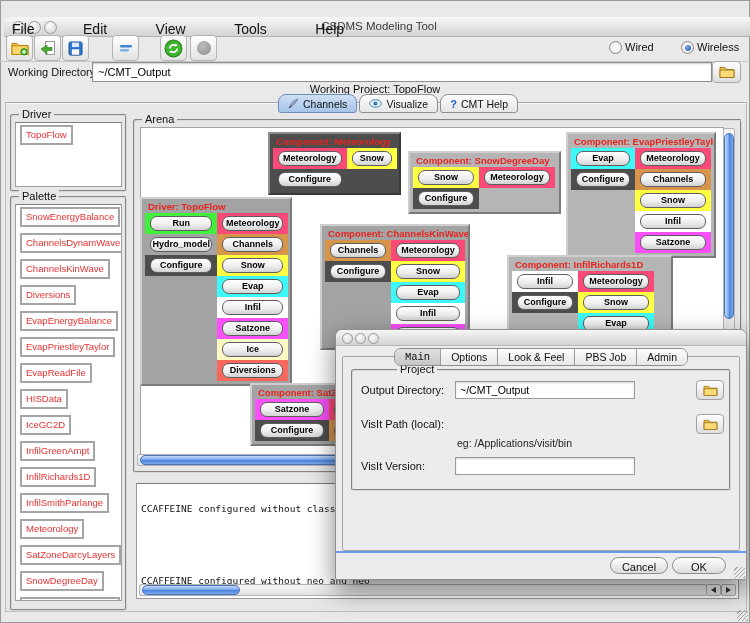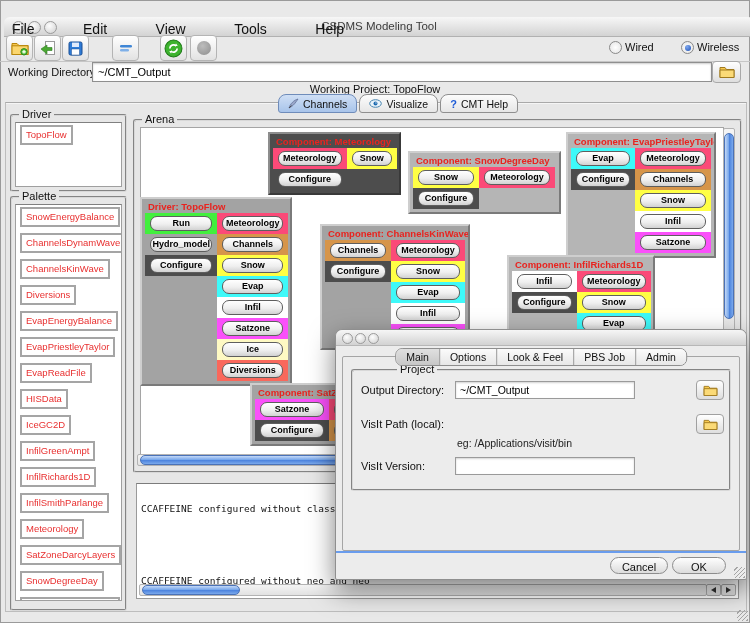--- a/index.html
+++ b/index.html
@@ -72,21 +72,21 @@
   .dialog{left:335px;top:329px;width:410px;height:249px;background:#ececec;z-index:10;
           border:1px solid #8f8f8f;border-radius:7px 7px 2px 2px;box-shadow:0 10px 26px rgba(0,0,0,.5);}
   .dlg-titlebar{position:absolute;left:0;top:0;right:0;height:15px;border-radius:7px 7px 0 0;
           background:linear-gradient(#f6f6f6,#d2d2d2);border-bottom:1px solid #b7b7b7;}
   .dtl{position:absolute;top:3px;width:9px;height:9px;border-radius:50%;border:1px solid #9b9b9b;
           background:radial-gradient(circle at 40% 35%,#fdfdfd,#cfcfcf);}
   .dlg-tabs{position:absolute;top:18px;left:50%;transform:translateX(-50%);display:flex;height:16px;
           border:1px solid #8e8e8e;border-radius:7px;overflow:hidden;z-index:3;background:#f0f0f0;}
   .dlg-tab{padding:0 10px;font-size:10.5px;line-height:16px;color:#111;border-left:1px solid #9a9a9a;
           background:linear-gradient(#fbfbfb,#e7e7e7);white-space:nowrap;}
-  .dlg-tab:first-child{border-left:none;}
+  .dlg-tab:first-child{border-left:none;font-family:Liberation Mono, monospace;}
   .dlg-tab.sel{background:linear-gradient(#e0e0e0,#c7c7c7);}
   .dlg-content{position:absolute;left:6px;right:6px;top:26px;bottom:28px;border:1px solid #a5a5a5;
           border-radius:2px;background:#ececec;}
   .dlg-group{position:absolute;left:8px;right:8px;top:12px;height:118px;border:2px groove #d8d8d8;border-radius:3px;}
   .dlg-group-title{position:absolute;top:-8px;left:8px;background:#ececec;padding:0 3px;font-size:11px;color:#111;margin-left:36px;}
   .dlg-label{position:absolute;left:8px;font-size:11px;color:#111;}
   .dlg-input{position:absolute;left:102px;width:170px;height:16px;border:1px solid #9a9a9a;background:#fff;
           font-size:10.5px;font-family:"Liberation Sans",sans-serif;padding:0 4px;box-shadow:inset 0 1px 2px rgba(0,0,0,.18);}
   .dlg-hint{position:absolute;left:104px;font-size:10.5px;color:#222;}
   .dlg-folder{position:absolute;right:5px;width:26px;height:18px;border:1px solid #a0a0a0;border-radius:4px;
@@ -375,21 +375,21 @@
         <div class="pad" style="background:#ffffff">
           <div class="pill">Infil</div>
           </div>
         <div class="pad" style="background:#fa50fa">
           <div class="pill">Satzone</div>
           </div>
       </div>
     </div>
   </div>
 
-  <div class="comp" style="left:507px;top:255px;width:148px;background:#b5b5b5">
+  <div class="comp" style="left:507px;top:255px;width:166px;background:#b5b5b5">
     <div class="comp-title">Component: InfilRichards1D</div>
     <div class="comp-body">
       <div class="comp-col" style="width:66px">
         <div class="pad" style="background:#ffffff">
           <div class="pill">Infil</div>
           </div>
         <div class="pad" style="background:#4d4d4d">
           <div class="pill">Configure</div>
           </div>
       </div>

